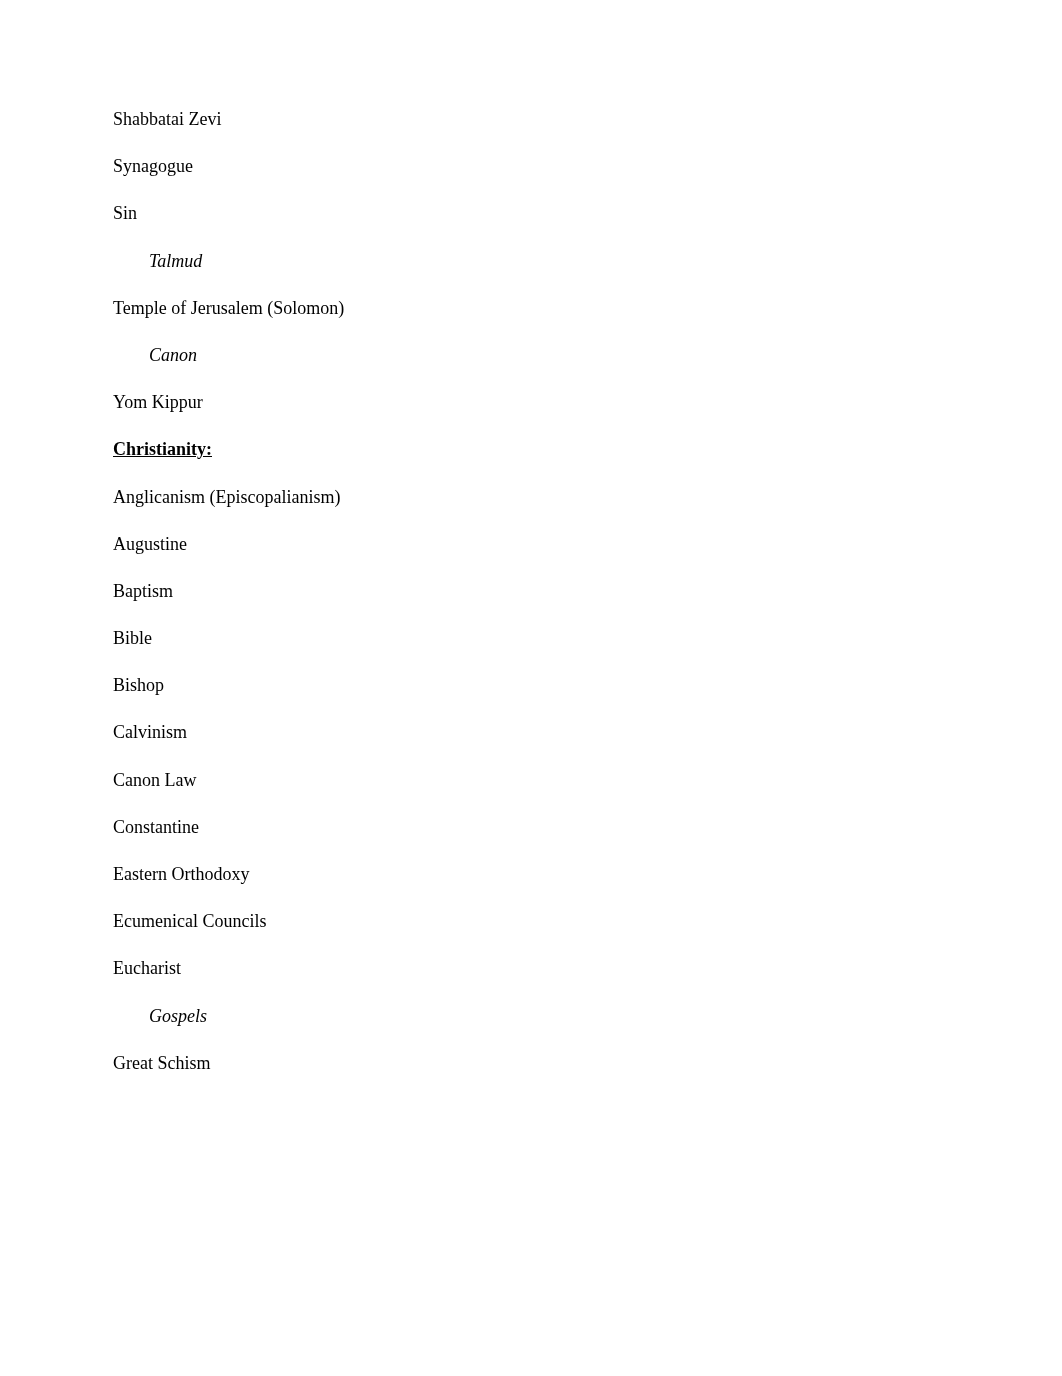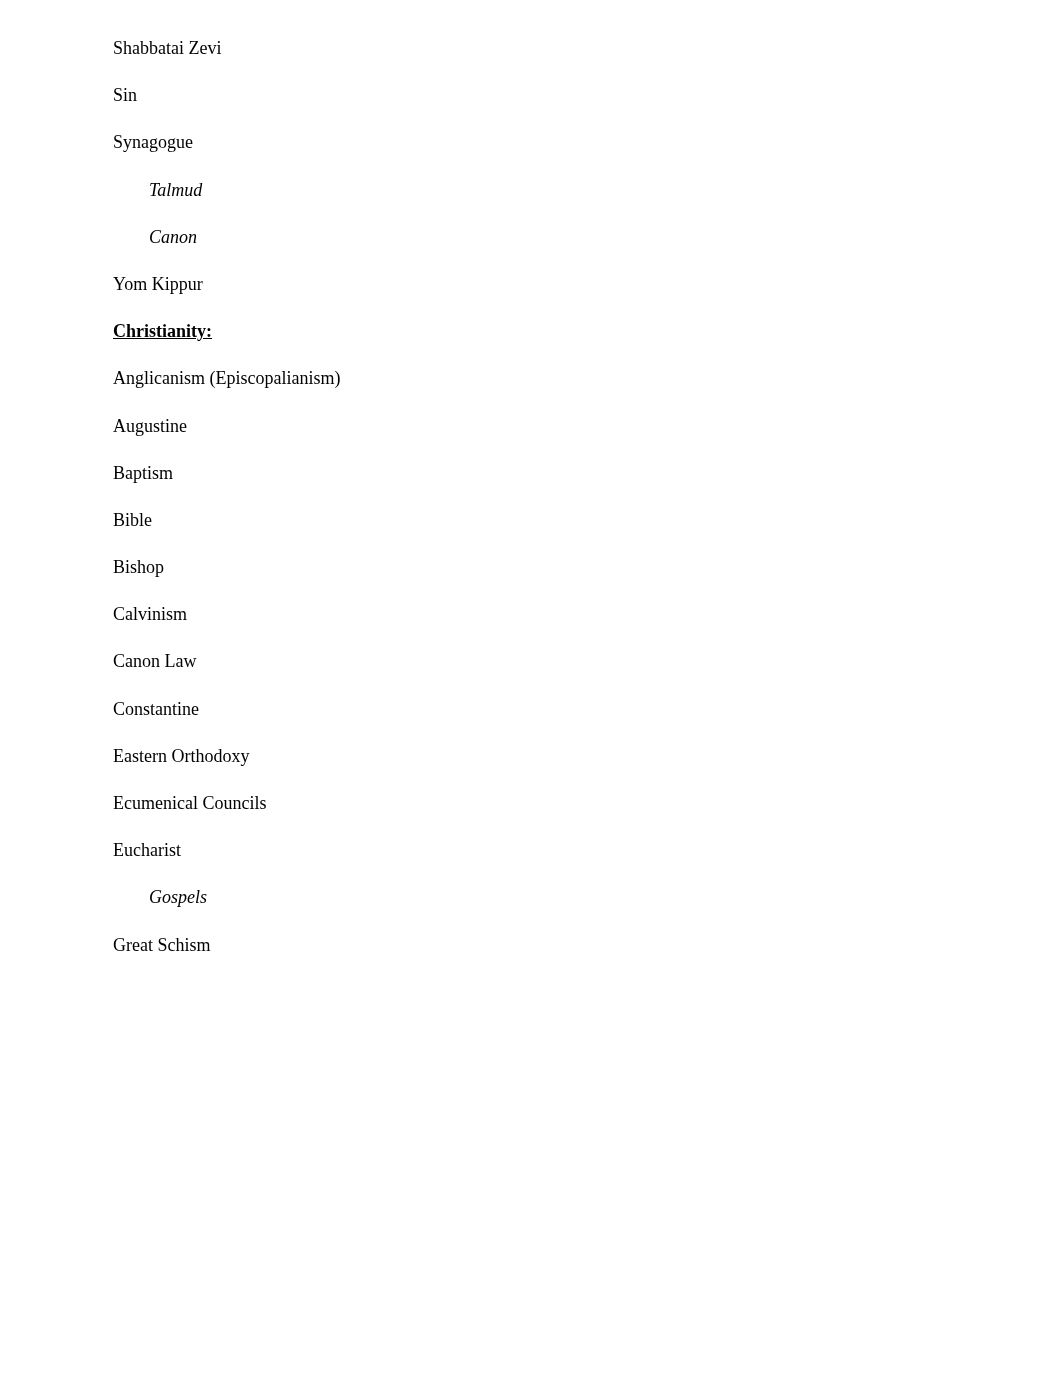--- a/index.html
+++ b/index.html
@@ -11,21 +11,21 @@
     body {
       background-color: #ffffff;
       font-family: Georgia, 'Times New Roman', Times, serif;
       font-size: 18px;
       color: #000000;
       width: 1062px;
       min-height: 1376px;
     }
 
     .content {
-      padding: 36px 0 80px 113px;
+      padding: 107px 0 80px 113px;
     }
 
     .list-item {
       margin-bottom: 22px;
       line-height: 1.4;
     }
 
     .list-item.italic {
       font-style: italic;
       margin-left: 36px;
@@ -34,23 +34,24 @@
     .list-item.bold {
       font-weight: bold;
       text-decoration: underline;
     }
   </style>
 </head>
 <body>
 
 <div class="content">
 <div class="list-item">Shabbatai Zevi</div>
+    <div class="list-item">Synagogue</div>
     <div class="list-item">Sin</div>
-    <div class="list-item">Synagogue</div>
     <div class="list-item italic">Talmud</div>
+    <div class="list-item">Temple of Jerusalem (Solomon)</div>
     <div class="list-item italic">Canon</div>
     <div class="list-item">Yom Kippur</div>
     <div class="list-item bold">Christianity:</div>
     <div class="list-item">Anglicanism (Episcopalianism)</div>
     <div class="list-item">Augustine</div>
     <div class="list-item">Baptism</div>
     <div class="list-item">Bible</div>
     <div class="list-item">Bishop</div>
     <div class="list-item">Calvinism</div>
     <div class="list-item">Canon Law</div>

